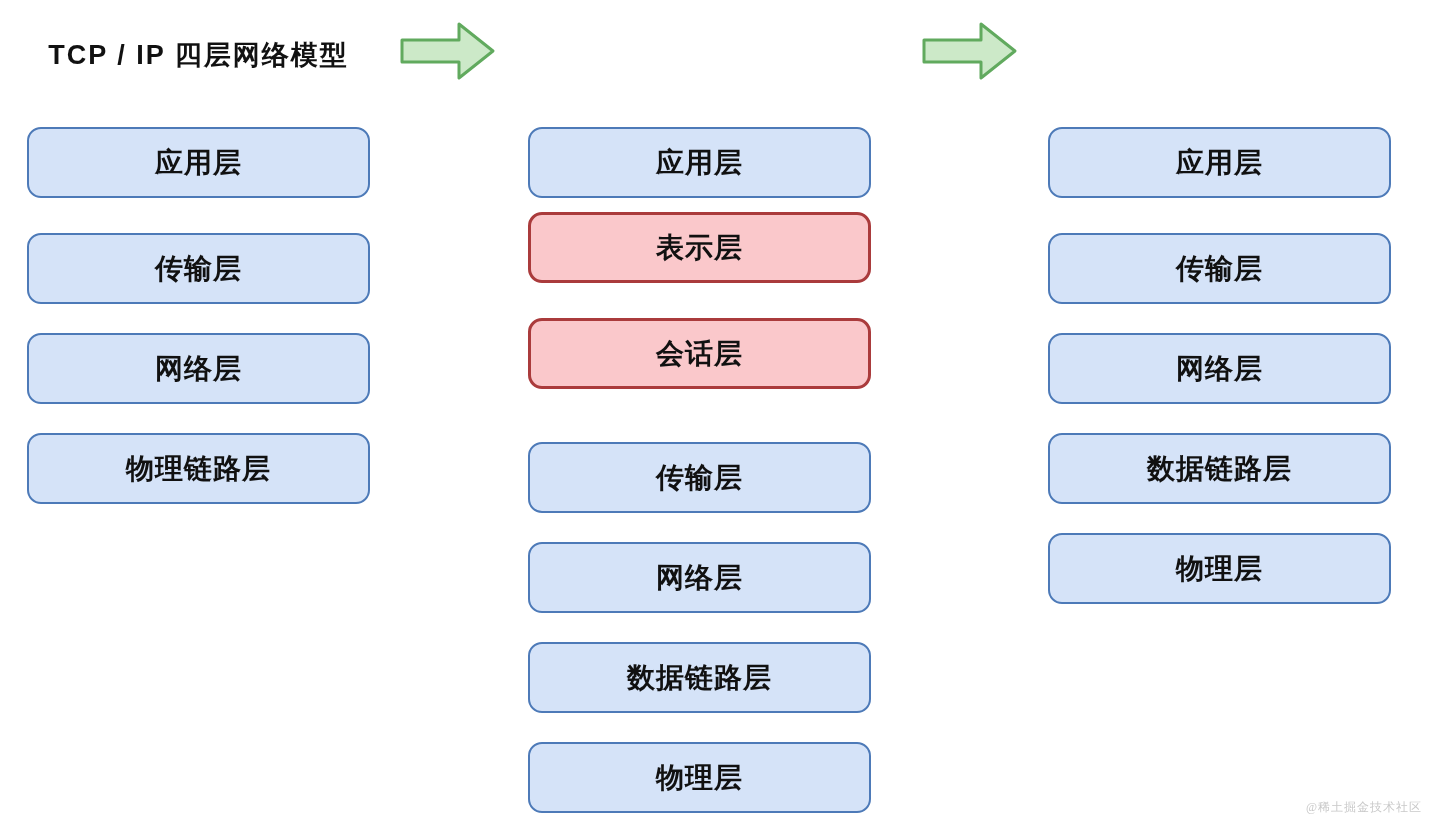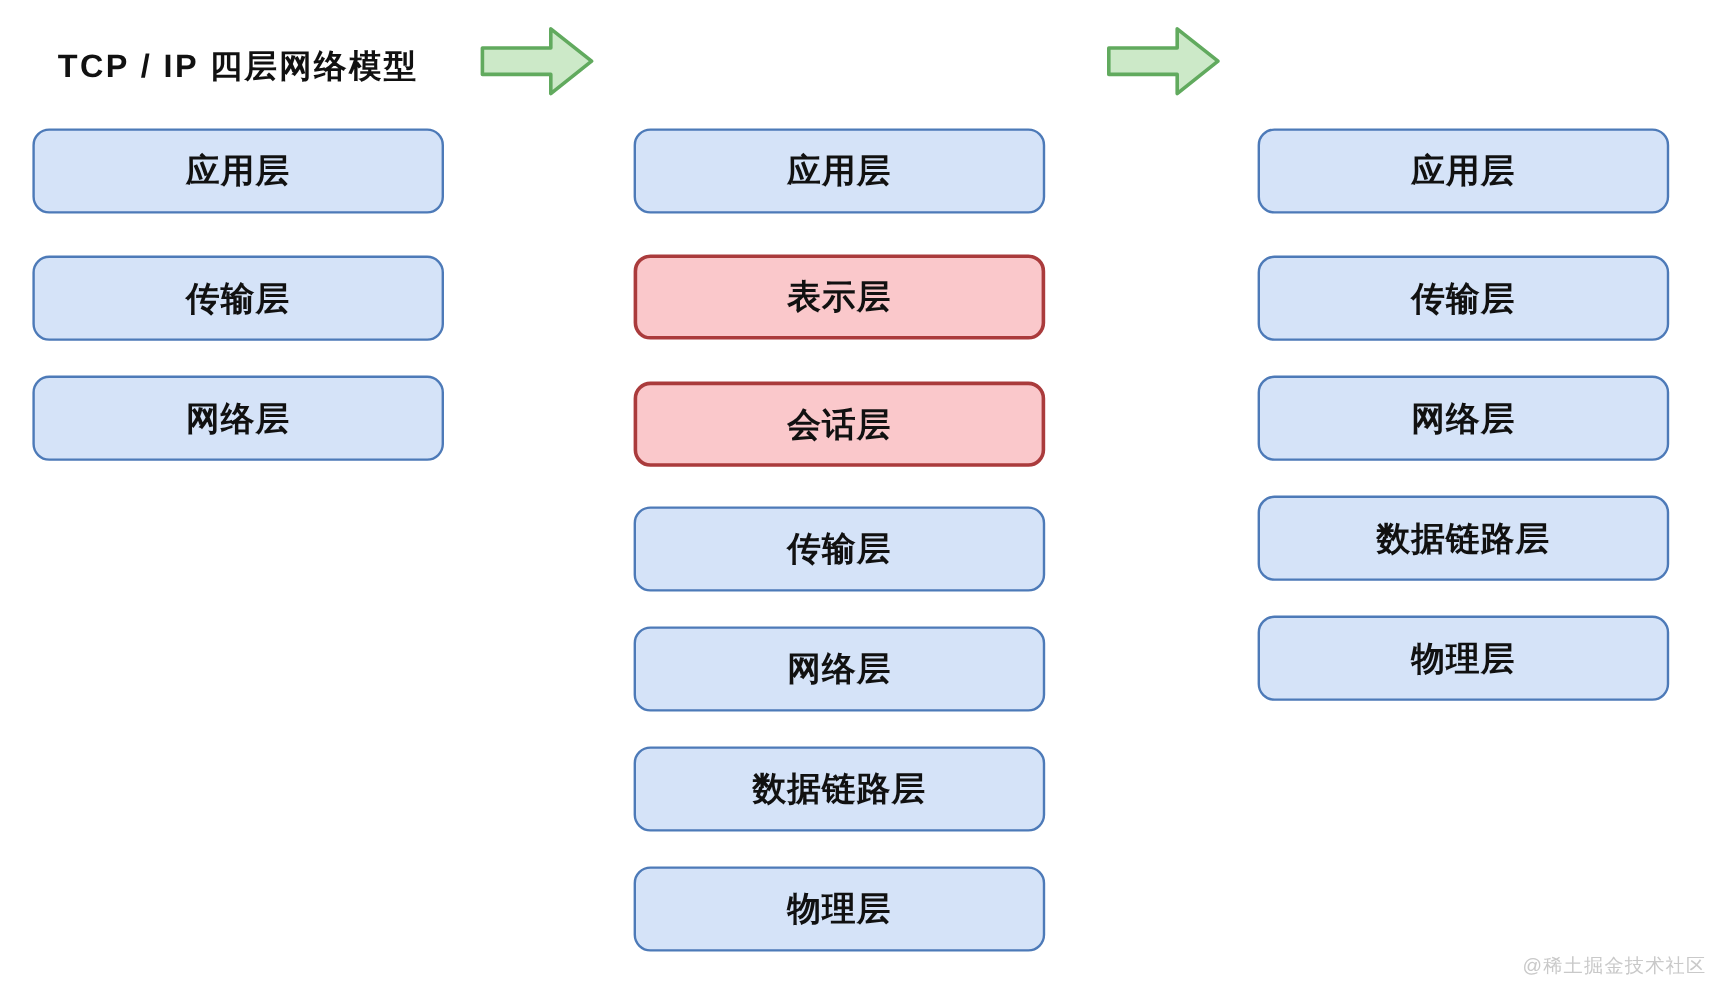--- a/index.html
+++ b/index.html
@@ -52,20 +52,21 @@
     width: 100%;
     height: 71px;
     border-radius: 14px;
     display: flex;
     align-items: center;
     justify-content: center;
   }
   .layer-box.blue {
     background: var(--blue-fill);
     border: 2.5px solid var(--blue-border);
+    margin-top: 20px;
   }
   .layer-box.red {
     background: var(--red-fill);
     border: 3px solid var(--red-border);
   }
   .layer-label {
     font-size: 28px;
     font-weight: 600;
     letter-spacing: 1px;
     color: var(--text-color);
@@ -80,40 +81,44 @@
   .arrow polygon {
     fill: var(--arrow-fill);
     stroke: var(--arrow-border);
     stroke-width: 3;
     stroke-linejoin: round;
   }
   .watermark {
     position: absolute;
     right: 14px;
     bottom: 22px;
-    font-size: 16px;
+    font-size: 12px;
     letter-spacing: 1px;
     color: var(--watermark-color);
+    font-family: Liberation Serif, serif;
   }
 </style>
 </head>
 <body>
 
 <div class="canvas">
 
   <section class="column" id="col-0">
     <h2 class="col-title">TCP / IP 四层网络模型</h2>
     <div class="layer-box blue" style="top:107px">
       <span class="layer-label">应用层</span>
     </div>
     <div class="layer-box blue" style="top:213px">
       <span class="layer-label">传输层</span>
     </div>
     <div class="layer-box blue" style="top:313px">
       <span class="layer-label">网络层</span>
+    </div>
+    <div class="layer-box blue" style="top:413px">
+      <span class="layer-label">物理链路层</span>
     </div>
   </section>
 
   <svg class="arrow" id="arrow-0" viewBox="0 0 96 64" aria-hidden="true">
     <polygon points="2,21 59,21 59,5 93,32 59,59 59,43 2,43"></polygon>
   </svg>
 
   <section class="column" id="col-1">
     <div class="layer-box blue" style="top:107px">
       <span class="layer-label">应用层</span>

